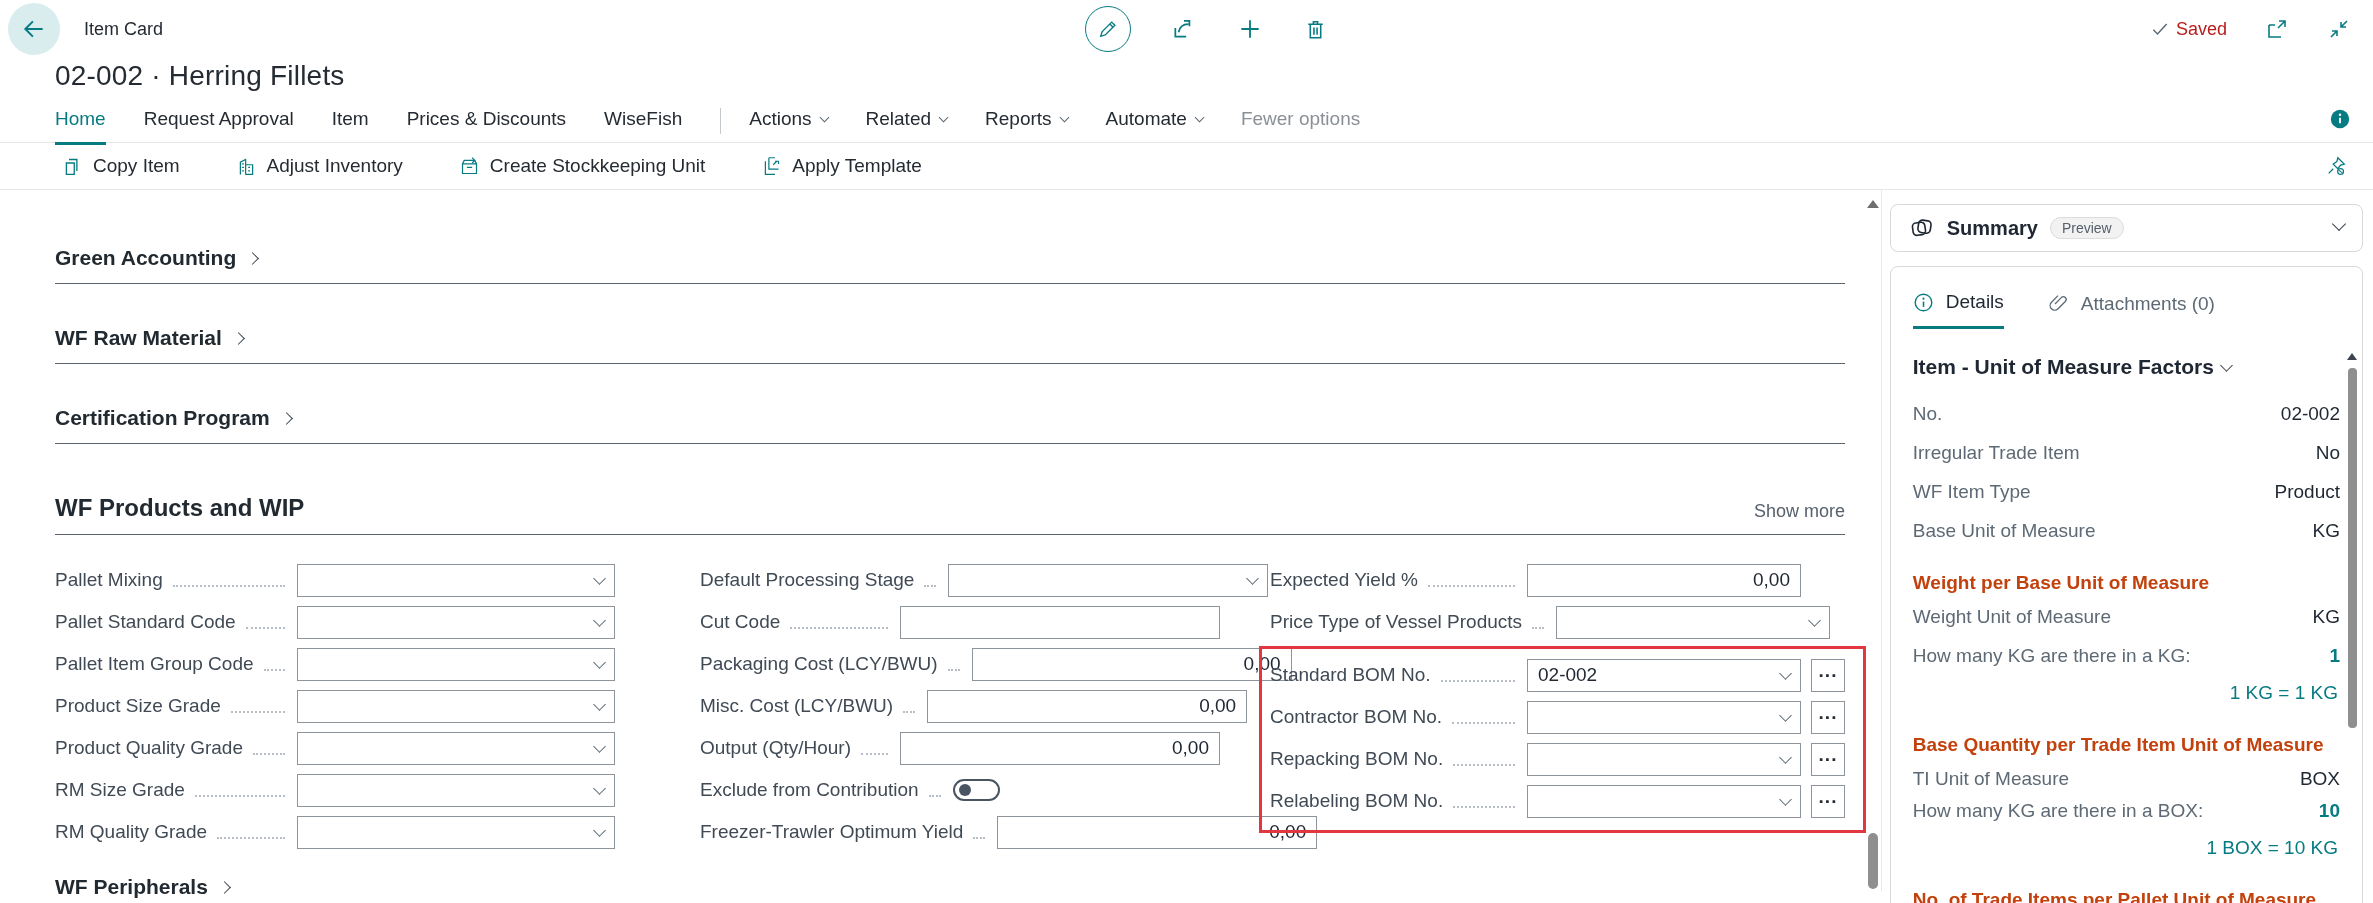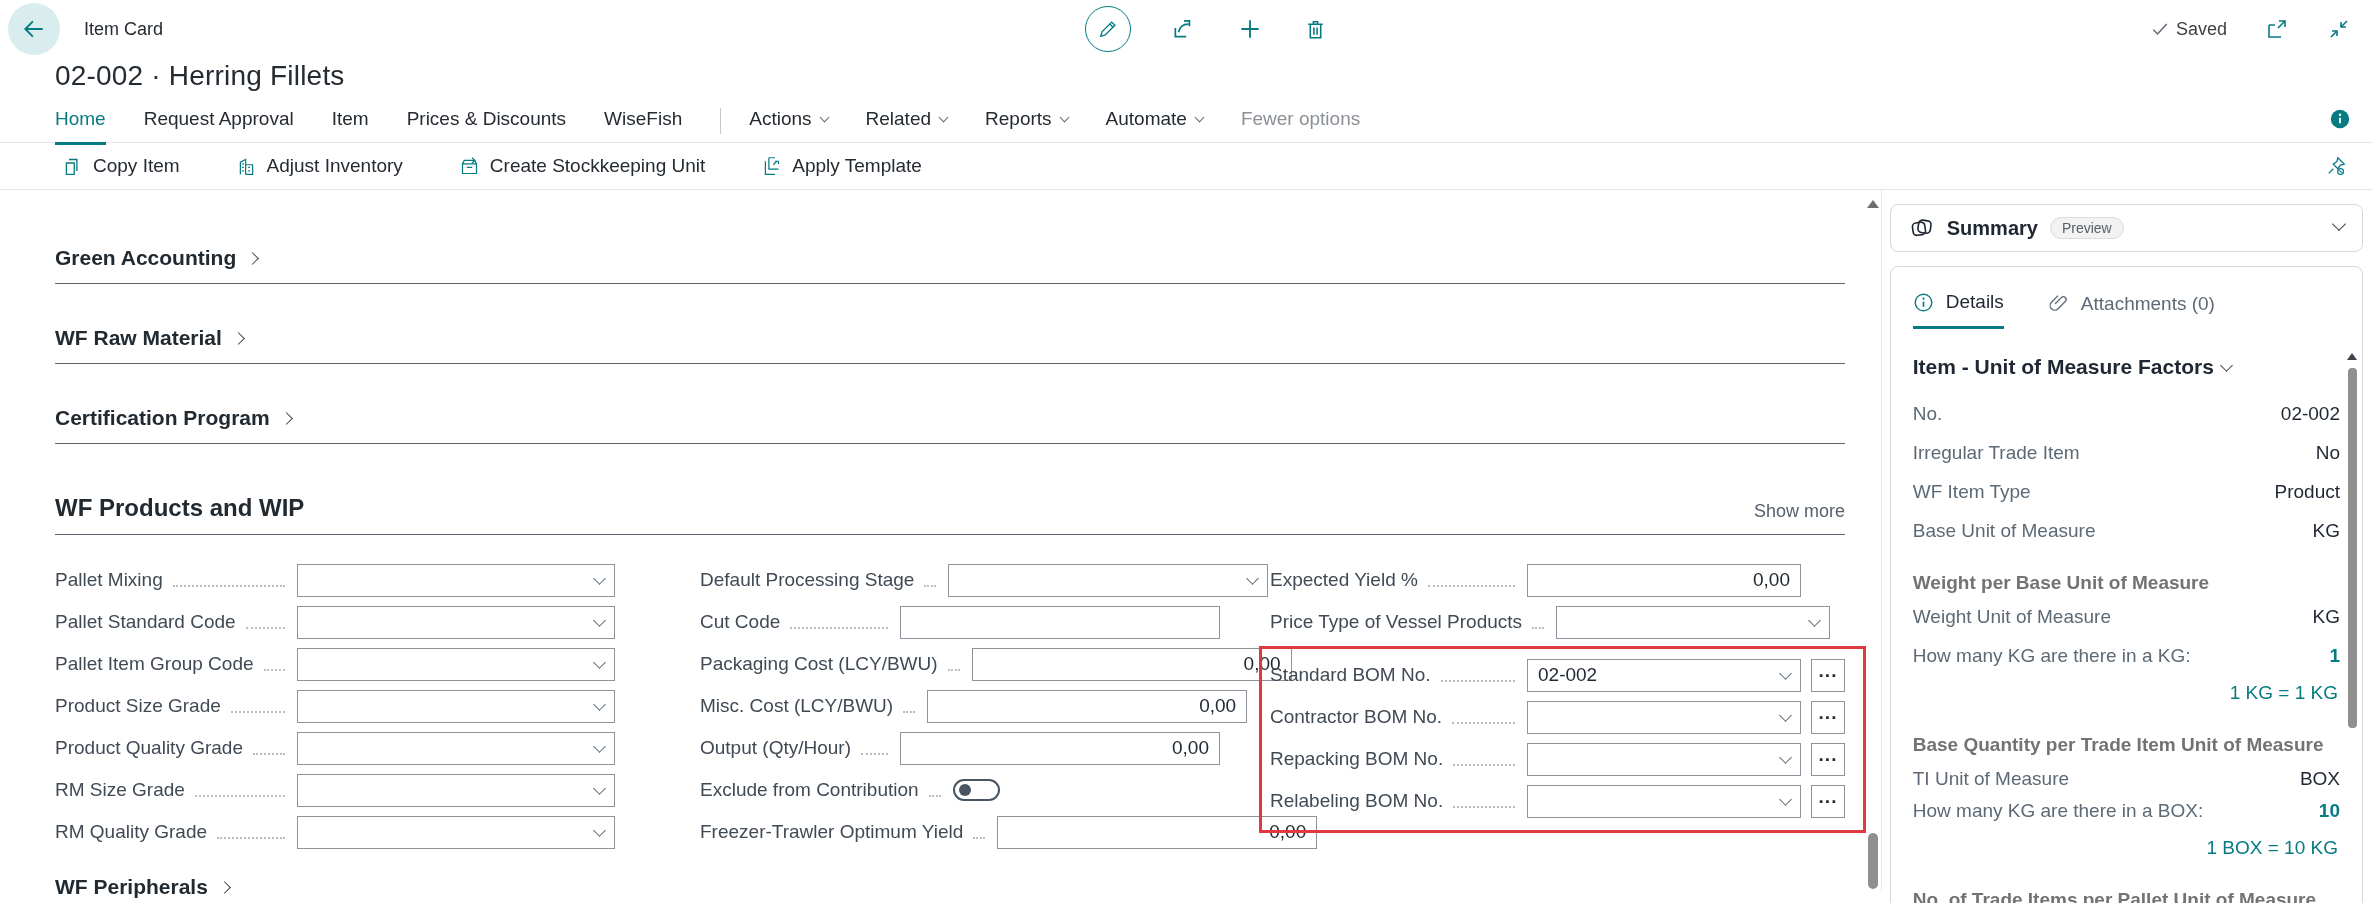--- a/index.html
+++ b/index.html
@@ -8,21 +8,21 @@
 
   
   .topbar { height:58px; display:flex; align-items:center; padding:0 22px 0 8px; }
   .back-circle { width:52px; height:52px; border-radius:50%; background:#d9edee;
     display:flex; align-items:center; justify-content:center; cursor:pointer; }
   .caption { font-size:18px; margin-left:24px; color:#252b32; }
   .center-icons { position:absolute; left:1085px; top:6px; display:flex; align-items:center; gap:40px; }
   .icon-btn { display:flex; align-items:center; justify-content:center; cursor:pointer; }
   .pencil-circle { width:46px; height:46px; border:1.5px solid #077b82; border-radius:50%; }
   .topbar-right { margin-left:auto; display:flex; align-items:center; gap:38px; }
-  .saved { display:flex; align-items:center; gap:6px; color:#404040; font-size:18px; }
+  .saved { display:flex; align-items:center; gap:6px; color:#b91c1c; font-size:18px; }
 
   
   .title-row { padding:2px 0 6px 55px; }
   .page-title { font-size:28px; font-weight:300; color:#252b32; letter-spacing:.2px; }
 
   
   .tabs-row { display:flex; align-items:flex-start; padding:10px 22px 0 55px; height:45px;
     border-bottom:1px solid #e6e6e6; }
   .tab { font-size:19px; color:#252b32; margin-right:38px; padding-bottom:12px; cursor:pointer; white-space:nowrap; }
   .tab.active { color:#077b82; border-bottom:3px solid #077b82; }
@@ -106,21 +106,21 @@
   .side-tabs { display:flex; gap:44px; }
   .side-tab { display:flex; align-items:center; gap:12px; font-size:19px; color:#5d6a75;
     padding-bottom:13px; cursor:pointer; }
   .side-tab.active { color:#1f2733; font-weight:400; border-bottom:3px solid #077b82; }
   .side-heading { margin-top:26px; font-size:21px; font-weight:700; color:#1f2733;
     display:flex; align-items:center; cursor:pointer; }
   .side-heading .chev-d { margin-left:8px; border-color:#3c454f; }
   .srow { display:flex; justify-content:space-between; margin-top:17px; font-size:19px; }
   .srow .lab { color:#5d6a75; }
   .srow .val { color:#1f2733; }
-  .sgroup-title { margin-top:30px; font-size:19px; font-weight:700; color:#737373; }
+  .sgroup-title { margin-top:30px; font-size:19px; font-weight:700; color:#c2410c; }
   .teal-bold { color:#077b82 !important; font-weight:700; }
   .equation { text-align:right; color:#077b82; margin-top:15px; font-size:19px; padding-right:2px; }
   .side-scroll { position:absolute; right:4px; top:86px; width:12px; }
   .side-tri { width:0; height:0; border-left:5px solid transparent; border-right:5px solid transparent;
     border-bottom:7px solid #3c434c; margin:0 auto; cursor:pointer; }
   .side-thumb { width:9px; height:360px; background:#8f8f8f; border-radius:4px; margin:8px auto 0; cursor:grab; }
 
   svg { display:block; }
 </style>
 </head>

